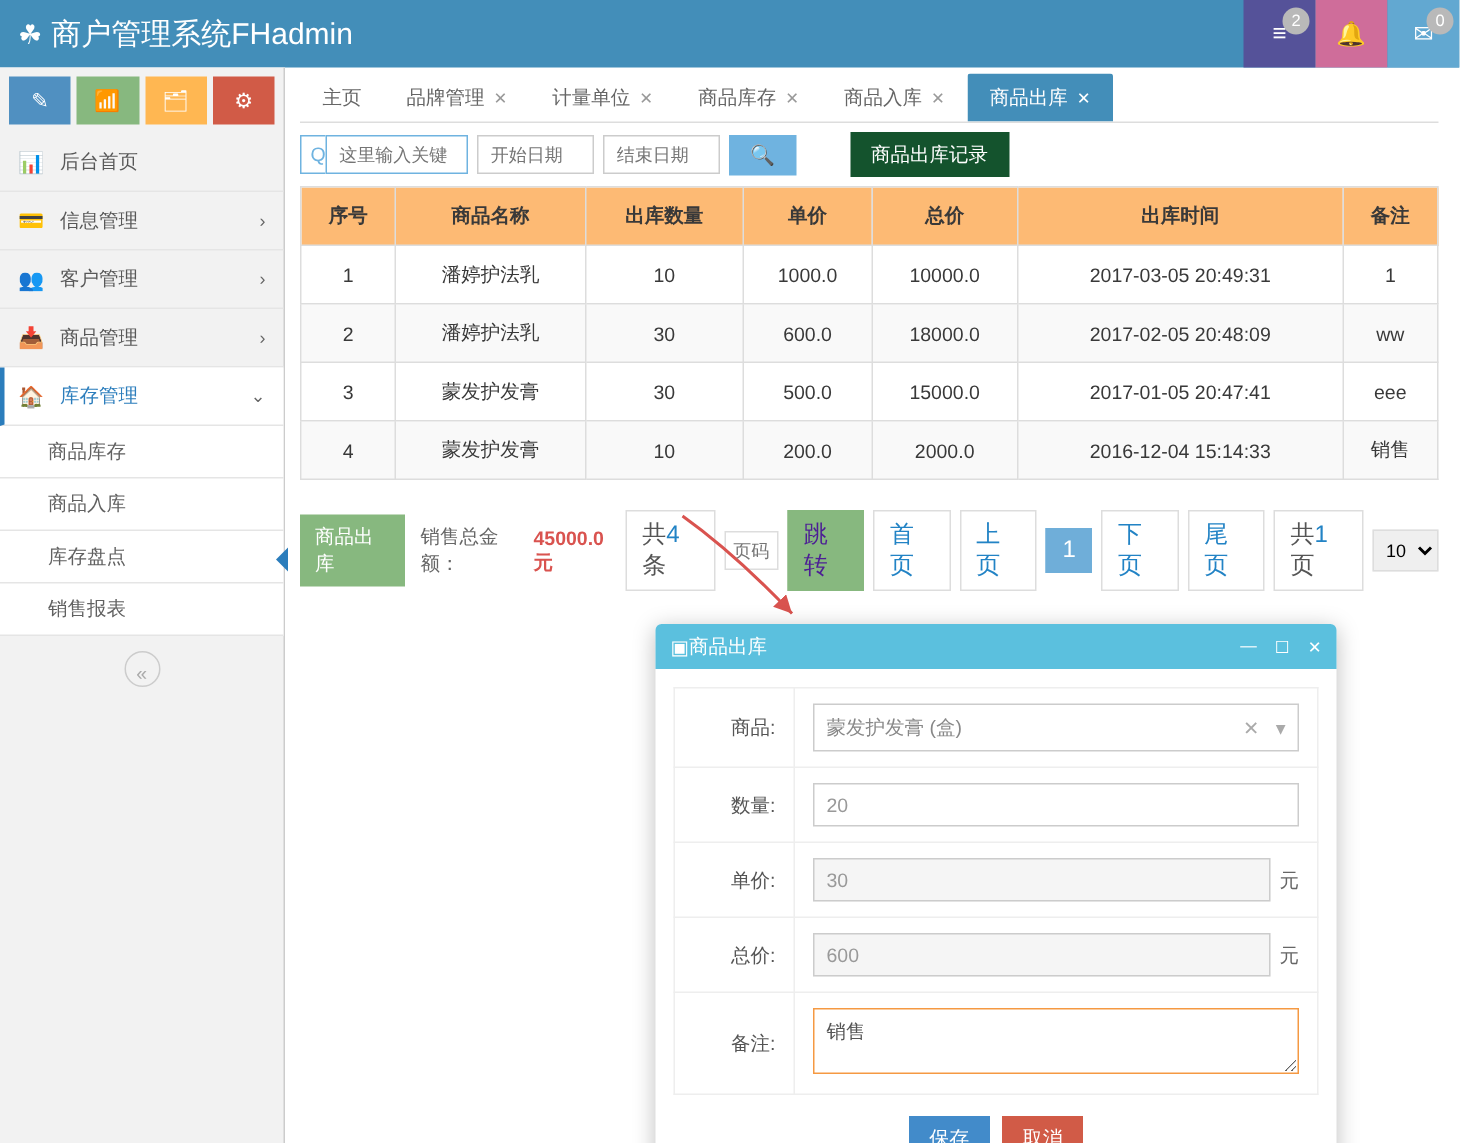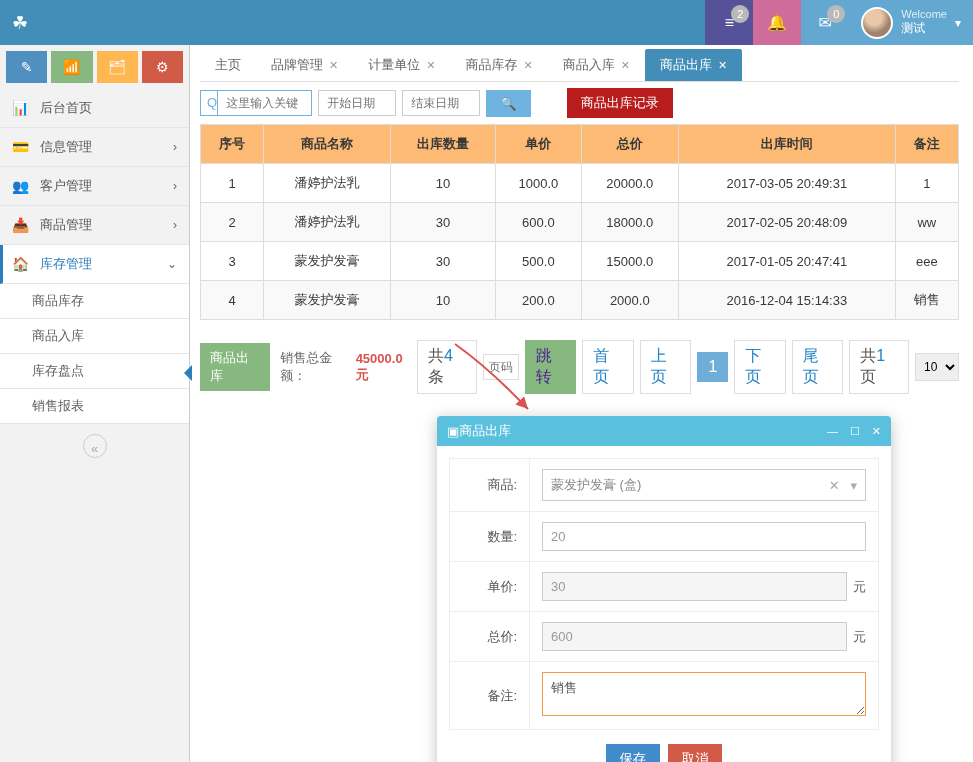--- a/index.html
+++ b/index.html
@@ -37,21 +37,21 @@
 .tabs { display: flex; border-bottom: 1px solid #ddd; margin-bottom: 6px; }
 .tab { padding: 6px 14px; border: 1px solid transparent; cursor: pointer; font-size: 13px; color: #666; display: flex; align-items: center; gap: 6px; }
 .tab.active { background: #438eb9; color: #fff; border-radius: 2px 2px 0 0; }
 .tab-close { font-size: 11px; color: #999; }
 .tab.active .tab-close { color: #fff; }
 .filter-bar { display: flex; gap: 6px; margin-bottom: 6px; align-items: center; }
 .filter-input { border: 1px solid #ccc; padding: 5px 8px; font-size: 12px; color: #000000; }
 .filter-input.search { border-color: #6fb3e0; color: #bbb; width: 95px; }
 .search-prefix { color: #6fb3e0; padding: 4px 0 4px 6px; border: 1px solid #6fb3e0; border-right: none; }
 .btn-search { background: #6fb3e0; color: #fff; border: none; padding: 6px 14px; cursor: pointer; }
-.btn-record { background: #b91c1c; color: #fff; padding: 6px 14px; cursor: pointer; margin-left: 30px; }
+.btn-record { background: #14532d; color: #fff; padding: 6px 14px; cursor: pointer; margin-left: 30px; }
 table.data { width: 100%; border-collapse: collapse; }
 table.data th, table.data td { border: 1px solid #ddd; padding: 10px 6px; text-align: center; font-size: 13px; }
 table.data th { background: #fdba74; font-weight: bold; }
 table.data tr:nth-child(even) td { background: #f9f9f9; }
 .bottom-bar { display: flex; align-items: center; margin-top: 20px; }
 .btn-out { background: #87b87f; color: #fff; padding: 6px 10px; cursor: pointer; }
 .total-label { margin-left: 10px; color: #666; }
 .total-amt { color: #d9534f; font-weight: bold; }
 .pagination { margin-left: auto; display: flex; gap: 6px; align-items: center; }
 .pg { border: 1px solid #ddd; padding: 5px 10px; cursor: pointer; color: #2283c5; font-size: 16px; }
@@ -79,33 +79,26 @@
 .btn-cancel { background: #d15b47; color: #fff; border: none; padding: 6px 14px; cursor: pointer; margin-left: 4px; }
 .tech-note { position: absolute; left: 617px; top: 726px; color: #d9534f; font-size: 14px; }
 svg.arrow-svg { position: absolute; left: 260px; top: 294px; pointer-events: none; }
 </style>
 </head>
 <body>
 
 <div class="top-bar">
   <div class="brand">
     <span class="brand-icon">☘</span>
+    <span>商户管理系统FHadmin</span>
   </div>
   <div class="top-right">
     <div class="top-btn purple">≡<span class="badge">2</span></div>
     <div class="top-btn pink">🔔</div>
     <div class="top-btn green">✉<span class="badge">0</span></div>
-    <div class="user-info">
-      <div class="avatar"></div>
-      <div>
-        <div style="font-size:11px;opacity:0.8">Welcome</div>
-        <div>测试</div>
-      </div>
-      <span style="margin-left:8px">▾</span>
-    </div>
   </div>
 </div>
 
 <div class="main">
   <div class="sidebar">
     <div class="sidebar-btns">
       <div class="sbtn blue">✎</div>
       <div class="sbtn green">📶</div>
       <div class="sbtn orange">🗂</div>
       <div class="sbtn red">⚙</div>
@@ -195,21 +188,21 @@
             <th>出库时间</th>
             <th>备注</th>
           </tr>
         </thead>
       <tbody id="tbody">
           <tr>
             <td>1</td>
             <td>潘婷护法乳</td>
             <td>10</td>
             <td>1000.0</td>
-            <td>20000.0</td>
+            <td>10000.0</td>
             <td>2017-03-05 20:49:31</td>
             <td>1</td>
           </tr>
           <tr>
             <td>2</td>
             <td>潘婷护法乳</td>
             <td>30</td>
             <td>600.0</td>
             <td>18000.0</td>
             <td>2017-02-05 20:48:09</td>

